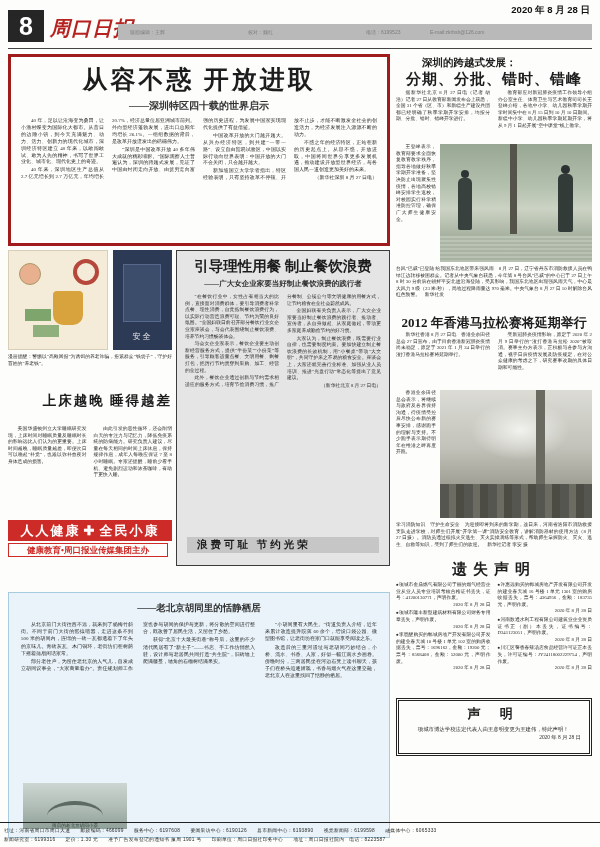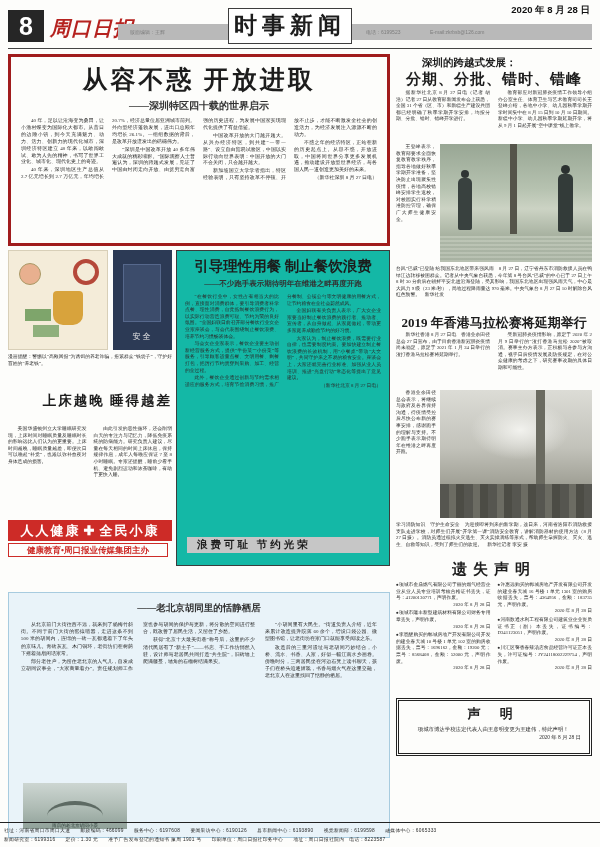--- a/index.html
+++ b/index.html
@@ -74,21 +74,21 @@
   .lost-item .d { display:block; text-align:right; }
   
   #statement { top:698px; height:58px; border:3px double #222; padding:4px 8px; background:#fdfdfb; }
   #statement h3 { text-align:center; font-size:13px; letter-spacing:8px; margin-bottom:3px; }
   #statement .tiny p { text-indent:2em; }
   
   #handover { top:762px; height:80px; border:3px double #222; padding:4px 8px; background:#fdfdfb; }
   #handover h3 { text-align:center; font-size:15px; letter-spacing:4px; margin-bottom:3px; }
   
   #dining { left:176px; top:250px; width:214px; height:316px; border:1px solid #3c3c3c;
-    padding:6px 8px 5px; background:#14b8a6; }
+    padding:6px 8px 5px; background:#e5e5e5; }
   #dining h2 { text-align:center; font-size:14.5px; }
   #dining h3 { text-align:center; font-size:7.5px; font-weight:bold; color:#333; margin:3px 0 5px; }
   #dining-body { column-count:2; column-gap:8px; height:238px; }
   #slogan { margin:5px 2px 0; height:16px; background:#c6c6c6; color:#1d1d1d;
     font-weight:bold; font-size:10.5px; line-height:16px; padding-left:10px; letter-spacing:3px; }
   
   #cartoons { left:8px; top:250px; width:164px; height:100px; display:flex; gap:5px; }
   #cartoon1 { width:100px; height:100px; background:#f4ecd9; position:relative; border:1px solid #d8cfb8; }
   #cartoon1 .face { position:absolute; left:10px; top:12px; width:22px; height:22px; background:#e8b08f; border-radius:50%; border:1px solid #a96; }
   #cartoon1 .bag { position:absolute; left:44px; top:40px; width:30px; height:34px; background:#d8a33c; border-radius:4px 4px 10px 10px; }
@@ -135,21 +135,20 @@
 <div id="page">
 
   <div class="abs" id="pageno">8</div>
   <div class="abs" id="masthead">周口日报</div>
   <div class="abs" id="graybar">
     <span style="left:12px">版面编辑：王辉</span>
     <span style="left:130px">校对：魏红</span>
     <span style="left:248px">电话：6199523</span>
     <span style="left:312px">E-mail:zkrbsb@126.com</span>
   </div>
-  <div class="abs serifb" id="sectionbox">时事新闻</div>
   <div id="hdate">2020 年 8 月 28 日</div>
   <div class="abs" id="headrule"></div>
 
   <div class="abs" id="main-article">
     <h1 class="serifb">从容不惑  开放进取</h1>
     <h2>——深圳特区四十载的世界启示</h2>
     <div class="tiny" id="main-body">
       <p>40 年，足以让沧海变为桑田，让小渔村蝶变为国际化大都市。从昔日的边陲小镇，到今天充满魅力、动力、活力、创新力的现代化城市，深圳经济特区建立 40 年来，以敢闯敢试、敢为人先的精神，书写了世界工业化、城市化、现代化史上的奇迹。</p>
       <p>40 年来，深圳地区生产总值从 2.7 亿元增长到 2.7 万亿元，年均增长 20.7%，经济总量位居亚洲城市前列。外向型经济蓬勃发展，进出口总额年均增长 26.1%。一组组数据的背后，是改革开放迸发出的磅礴伟力。</p>
       <p>“深圳是中国改革开放 40 多年伟大成就的精彩缩影。”国际观察人士普遍认为，深圳的跨越式发展，见证了中国由封闭走向开放、由贫穷走向富强的历史进程，为发展中国家实现现代化提供了有益借鉴。</p>
@@ -174,21 +173,21 @@
       <div class="trunk"></div>
       <div class="fig1"></div>
       <div class="fig2"></div>
       <div class="head1"></div>
       <div class="head2"></div>
       <div class="water"></div>
     </div>
   </div>
   <div class="abs rcol tiny" id="photo1-caption">台风“巴威”已登陆  给我国东北地区带来强风雨　8 月 27 日，辽宁省丹东市消防救援人员在鸭绿江边转移被困群众。记者从中央气象台获悉，今年第 8 号台风“巴威”的中心已于 27 日上午 8 时 30 分前后在朝鲜平安北道沿海登陆，受其影响，我国东北地区出现强风雨天气，中心最大风力 9 级（23 米/秒），局地过程降雨量达 970 毫米。中央气象台 8 月 27 日 10 时解除台风红色预警。　新华社发</div>
 
-  <div class="abs rcol serifb" id="marathon-head">2019 年香港马拉松赛将延期举行</div>
+  <div class="abs rcol serifb" id="marathon-head">2012 年香港马拉松赛将延期举行</div>
   <div class="abs rcol tiny" id="marathon-body">
     <p>新华社香港 8 月 27 日电　香港业余田径总会 27 日宣布，由于目前香港新冠肺炎疫情尚未稳定，原定于 2021 年 1 月 24 日举行的渣打香港马拉松赛将延期举行。</p>
     <p>受新冠肺炎疫情影响，原定于 2020 年 2 月 9 日举行的“渣打香港马拉松 2020”被取消。赛事主办方表示，正积极与各参与方沟通，视乎日后疫情发展及防疫规定，在对公众健康的考虑之下，研究赛事改期的具体日期和可能性。</p>
   </div>
   <div class="abs rcol" id="marathon-row">
     <div class="tiny" id="marathon-narrow">
       <p>香港业余田径总会表示，将继续与政府及各界保持沟通，待疫情受控后尽快公布新的赛事安排，感谢跑手的理解与支持。不少跑手表示期待明年在维港之畔再度开跑。</p>
     </div>
     <div class="photo" id="photo2">
       <div class="smoke"></div>
@@ -215,21 +214,21 @@
     <h3 class="serifb">声  明</h3>
     <div class="tiny" style="font-size:5.4px;line-height:7.4px">
       <p>项城市博达学校法定代表人由王彦明变更为王建伟，特此声明！</p>
       <p class="sign">2020 年 8 月 28 日</p>
     </div>
   </div>
 
 
   <div class="abs" id="dining">
     <h2 class="serifb">引导理性用餐  制止餐饮浪费</h2>
-    <h3>——不少跑手表示期待明年在维港之畔再度开跑</h3>
+    <h3>——广大女企业家要当好制止餐饮浪费的践行者</h3>
     <div class="tiny" id="dining-body">
       <p>“在餐饮行业中，女性占有相当大的比例，直接面对消费群体，要引导消费者科学点餐、理性消费，自觉抵制餐饮浪费行为，以实际行动营造浪费可耻、节约为荣的良好氛围。”全国妇联日前召开部分餐饮行业女企业家座谈会，与会代表围绕制止餐饮浪费、培养节约习惯畅谈体会。</p>
       <p>与会女企业家表示，餐饮企业要主动创新经营服务方式，提供“半份菜”“小份菜”等服务，引导顾客适量点餐、文明用餐、剩餐打包，把厉行节约贯穿到采购、加工、经营的全过程。</p>
       <p>此外，餐饮企业通过创新与节约需求相适应的服务方式，培育节俭消费习惯，推广分餐制、公筷公勺等文明健康的用餐方式，让节约粮食在全社会蔚然成风。</p>
       <p>全国妇联有关负责人表示，广大女企业家要当好制止餐饮浪费的践行者、推动者、宣传者，从自身做起、从家庭做起，带动更多家庭养成勤俭节约的好习惯。</p>
       <p>大家认为，制止餐饮浪费，既需要行业自律，也需要制度约束。要加快建立制止餐饮浪费的长效机制，用“小餐桌”带动“大文明”，共同守护来之不易的粮食安全。座谈会上，大家还就完善行业标准、加强从业人员培训、推进“光盘行动”常态化等提出了意见建议。</p>
       <p class="sign">（新华社北京 8 月 27 日电）</p>
     </div>
     <div id="slogan">浪费可耻  节约光荣</div>
   </div>

